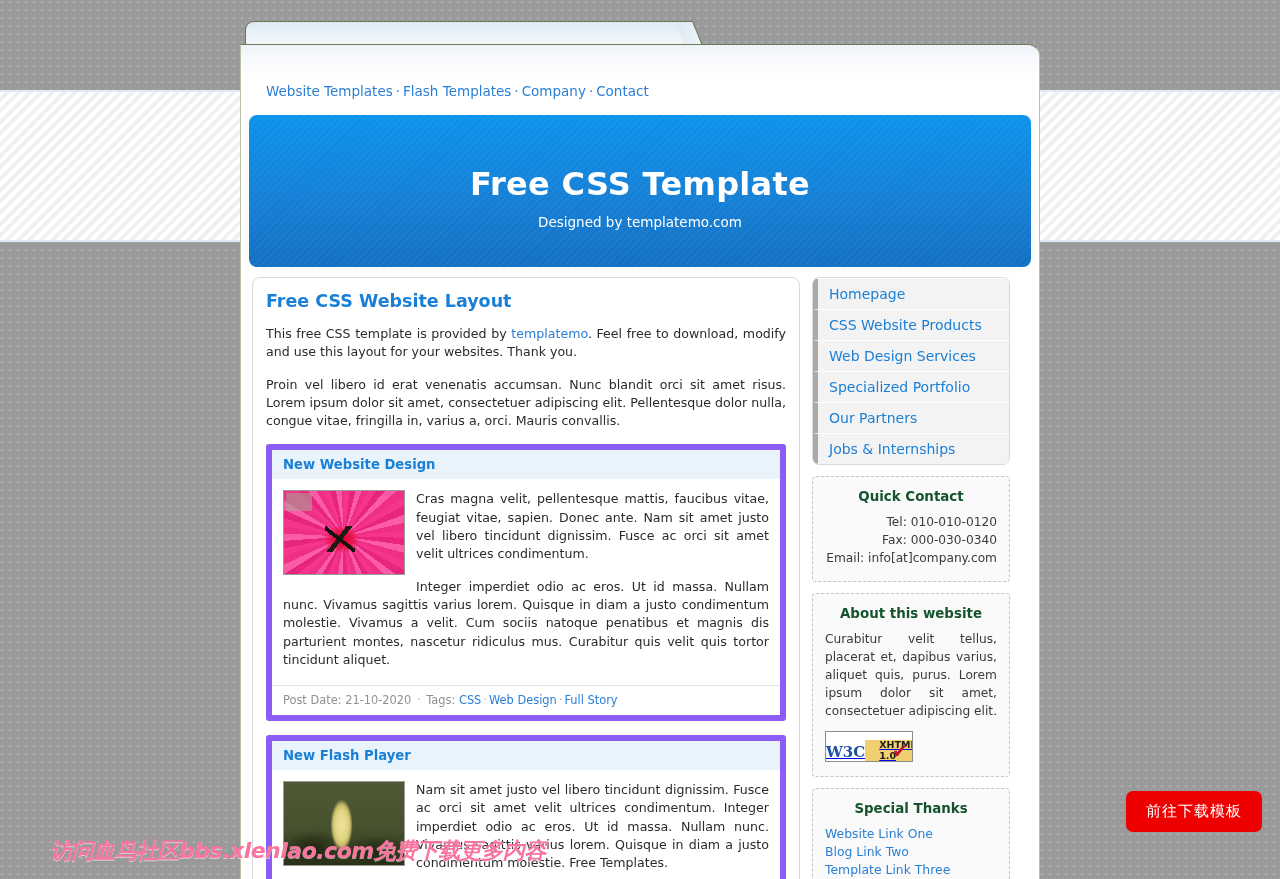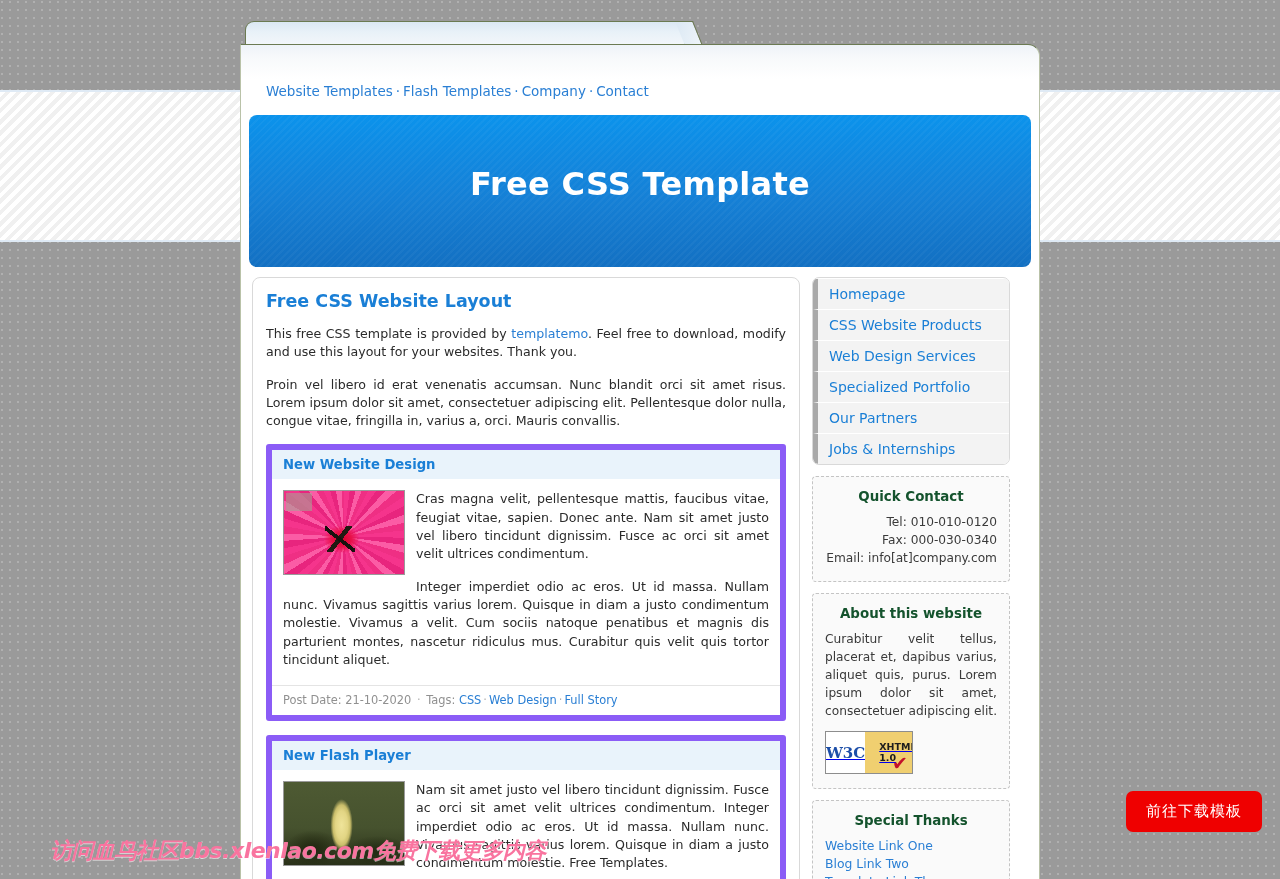--- a/index.html
+++ b/index.html
@@ -272,25 +272,26 @@
     font-size: 12.2px;
     line-height: 18px;
     color: #3a3a3a;
     text-align: justify;
     margin: 0 0 11px 0;
   }
 
   
   .w3c-badge {
     display: inline-flex;
-    width: 88px; height: 43px;
+    width: 88px; height: 31px;
     border: 1px solid #8d8d8d;
     position: relative;
     overflow: hidden;
     background: #fff;
+    align-items: flex-end;
   }
   .w3c-left {
     width: 42px;
     background: #ffffff;
     color: #1c4ea8;
     font-weight: bold;
     font-size: 15px;
     display: flex; align-items: center; justify-content: center;
     font-family: "DejaVu Serif", "Liberation Serif", serif;
   }
@@ -367,20 +368,21 @@
     </div>
 
     <div class="site-body">
 
       <div class="topnav">
         <a href="#">Website Templates</a><span class="sep">·</span><a href="#">Flash Templates</a><span class="sep">·</span><a href="#">Company</a><span class="sep">·</span><a href="#">Contact</a>
       </div>
 
       <div class="banner">
         <div class="banner-title">Free CSS Template</div>
+        <div class="banner-sub">Designed by templatemo.com</div>
       </div>
 
       <div class="cols">
 
         <div class="col-main">
           <div class="panel">
 
             <h1>Free CSS Website Layout</h1>
 
             <p><span>This free CSS template is provided by </span><a href="#">templatemo</a><span>. Feel free to download, modify and use this layout for your websites. Thank you.</span></p>

